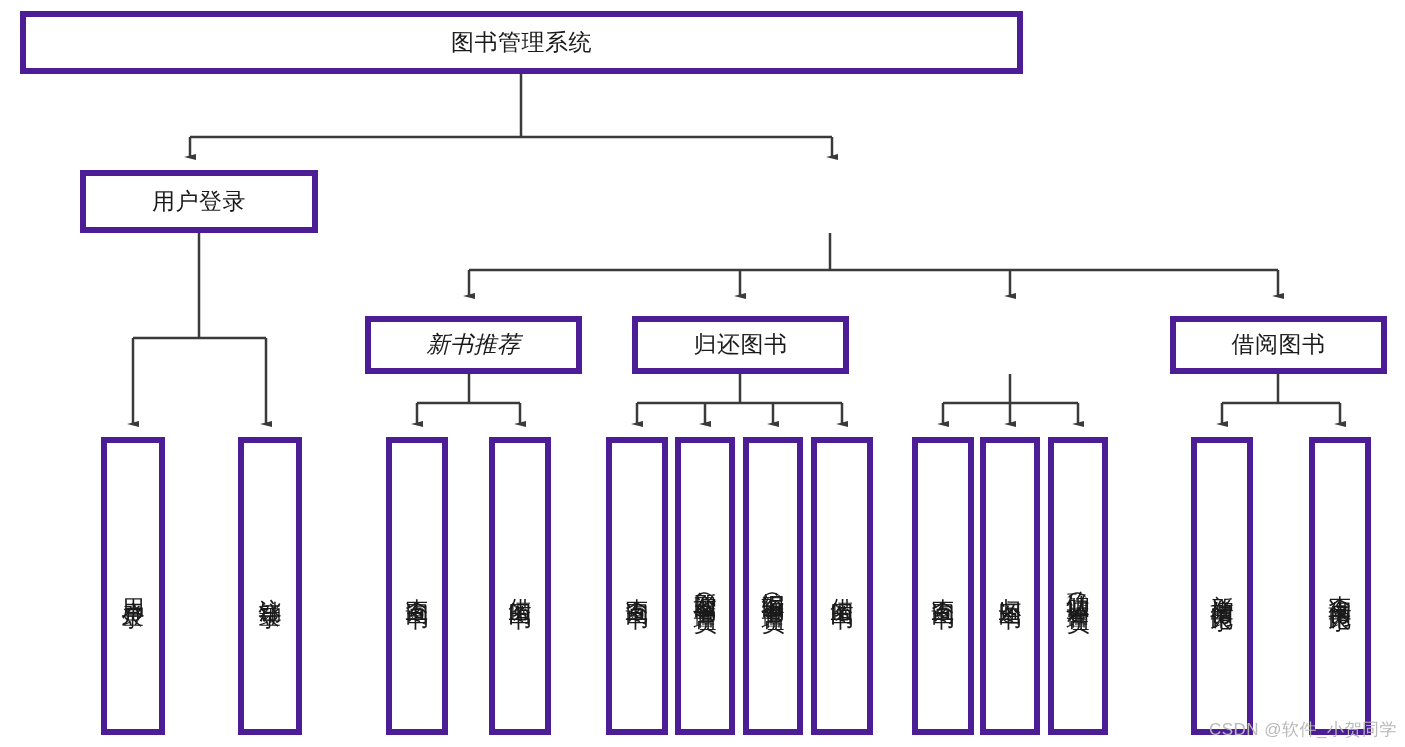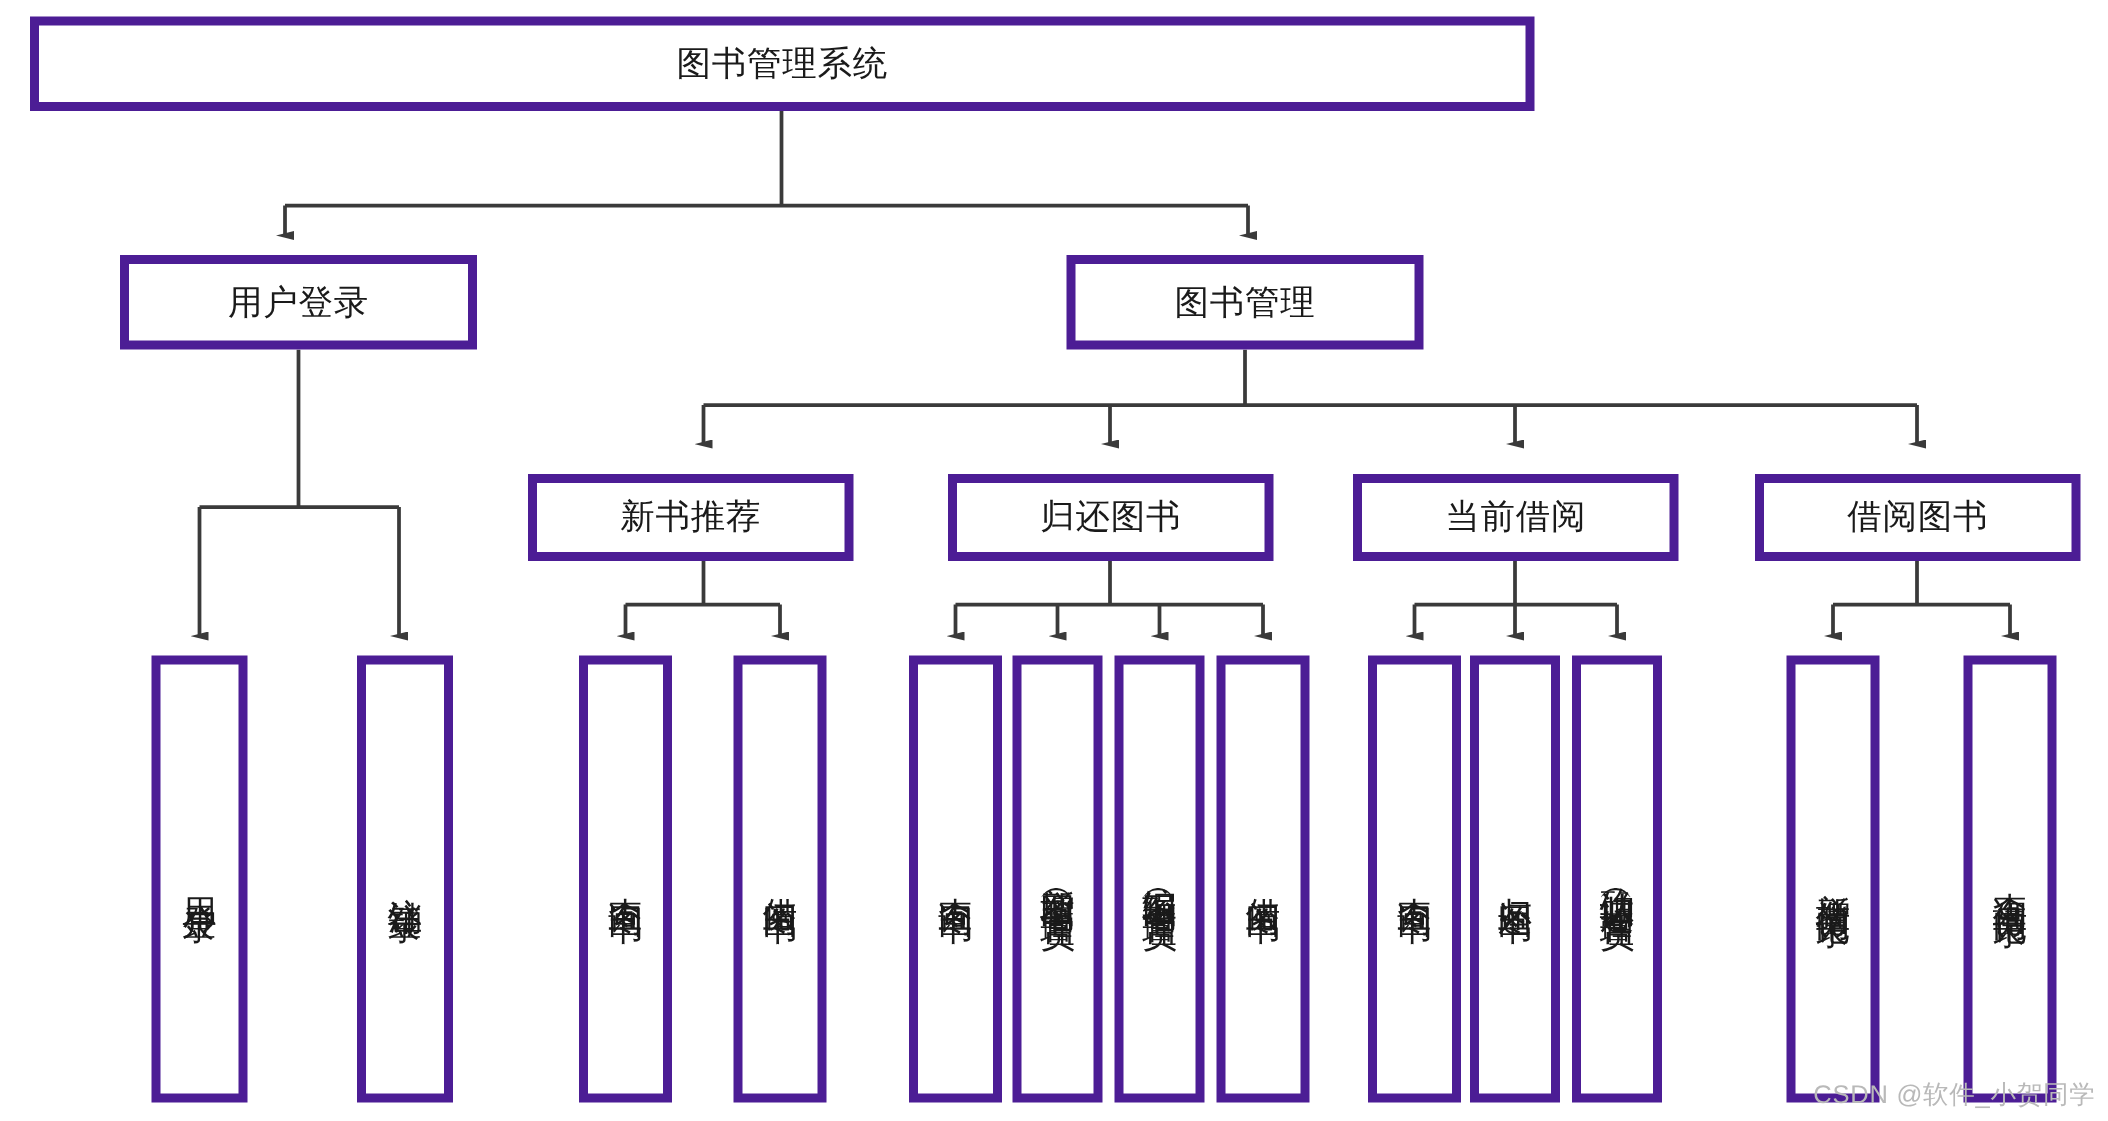--- a/index.html
+++ b/index.html
@@ -123,32 +123,26 @@
     </g>
   </svg>
 
   <div class="node horiz" style="left:20px; top:11px; width:1003px; height:63px;">
     <span class="label">图书管理系统</span>
   </div>
 
   <div class="node horiz" style="left:80px; top:170px; width:238px; height:63px;">
     <span class="label">用户登录</span>
   </div>
-  <div class="node horiz" style="left:711px; top:170px; width:238px; height:63px;">
-    <span class="label">图书管理</span>
-  </div>
 
-  <div class="node horiz" style="left:352px; top:316px; width:217px; height:58px;">
+  <div class="node horiz" style="left:365px; top:316px; width:217px; height:58px;font-style:italic;">
     <span class="label">新书推荐</span>
   </div>
   <div class="node horiz" style="left:632px; top:316px; width:217px; height:58px;">
     <span class="label">归还图书</span>
-  </div>
-  <div class="node horiz" style="left:902px; top:316px; width:217px; height:58px;">
-    <span class="label">当前借阅</span>
   </div>
   <div class="node horiz" style="left:1170px; top:316px; width:217px; height:58px;">
     <span class="label">借阅图书</span>
   </div>
 
   <div class="node vert" style="left:101px; top:437px; width:64px; height:298px;">
     <span class="label">用户登录</span>
   </div>
   <div class="node vert" style="left:238px; top:437px; width:64px; height:298px;">
     <span class="label">注销登录</span>

